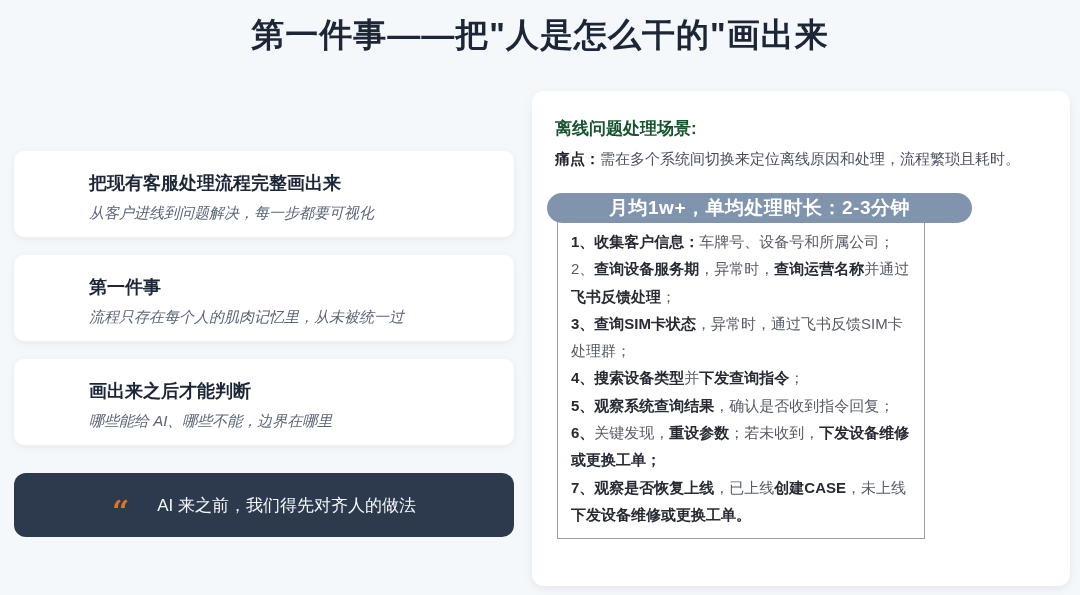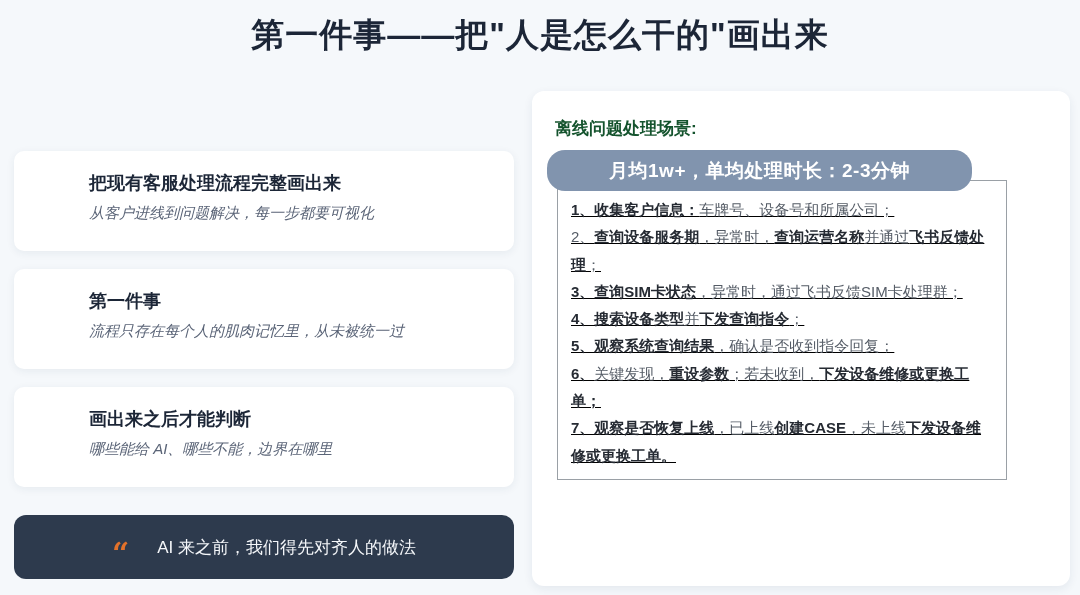--- a/index.html
+++ b/index.html
@@ -36,21 +36,21 @@
   }
   .left-col{
     width:500px;
     padding-top:60px;
     flex:none;
   }
   .card{
     background:var(--card-bg);
     border-radius:10px;
     box-shadow:0 2px 8px rgba(30,50,90,.07);
-    padding:20px 20px 28px 75px;
+    padding:20px 20px 14px 75px;
     margin-bottom:18px;
   }
   .card-title{
     margin:0 0 9px 0;
     font-size:18px;font-weight:bold;
     color:var(--ink);
   }
   .card-sub{
     margin:0;
     font-size:15px;
@@ -92,37 +92,36 @@
   }
   .pain-line{
     margin:0 0 24px 0;
     font-size:15px;
     color:#49515f;
   }
   .pain-label{font-weight:bold;color:#20242c;}
   .banner{
     position:relative;z-index:2;
     margin-left:-8px;
-    width:425px;height:41px;
+    width:425px;height:30px;
     background:var(--banner);
     color:#ffffff;
     font-size:19px;font-weight:bold;
     display:flex;align-items:center;justify-content:center;
     letter-spacing:.5px;
     border-radius:18px;
   }
   .steps-box{
     position:relative;z-index:1;
     margin-top:-11px;
     margin-left:2px;
-    width:450px;
+    width:368px;
     border:1px solid var(--box-border);
     background:#ffffff;
     padding:15px 13px 10px 13px;
-    text-decoration:underline;
   }
   .step{
     font-size:15px;
     line-height:1.82;
     color:var(--step);
   }
   .step b{color:var(--step-b);}
 </style>
 </head>
 <body>
@@ -150,20 +149,21 @@
 
     <div class="quote-bar">
       <span class="quote-icon">“</span>
       <span>AI 来之前，我们得先对齐人的做法</span>
     </div>
 
   </div>
 
   <div class="right-panel">
     <h2 class="panel-header">离线问题处理场景:</h2>
+    <p class="pain-line"><b class="pain-label">痛点：</b><span>需在多个系统间切换来定位离线原因和处理，流程繁琐且耗时。</span></p>
 
     <div class="banner">月均1w+，单均处理时长：2-3分钟</div>
 
     <div class="steps-box" id="steps">
         <div class="step"><b>1、收集客户信息：</b><span>车牌号、设备号和所属公司；</span></div>
         <div class="step"><span>2、</span><b>查询设备服务期</b><span>，异常时，</span><b>查询运营名称</b><span>并通过</span><b>飞书反馈处理</b><span>；</span></div>
         <div class="step"><b>3、查询SIM卡状态</b><span>，异常时，通过飞书反馈SIM卡处理群；</span></div>
         <div class="step"><b>4、搜索设备类型</b><span>并</span><b>下发查询指令</b><span>；</span></div>
         <div class="step"><b>5、观察系统查询结果</b><span>，确认是否收到指令回复；</span></div>
         <div class="step"><b>6、</b><span>关键发现，</span><b>重设参数</b><span>；若未收到，</span><b>下发设备维修或更换工单；</b></div>

